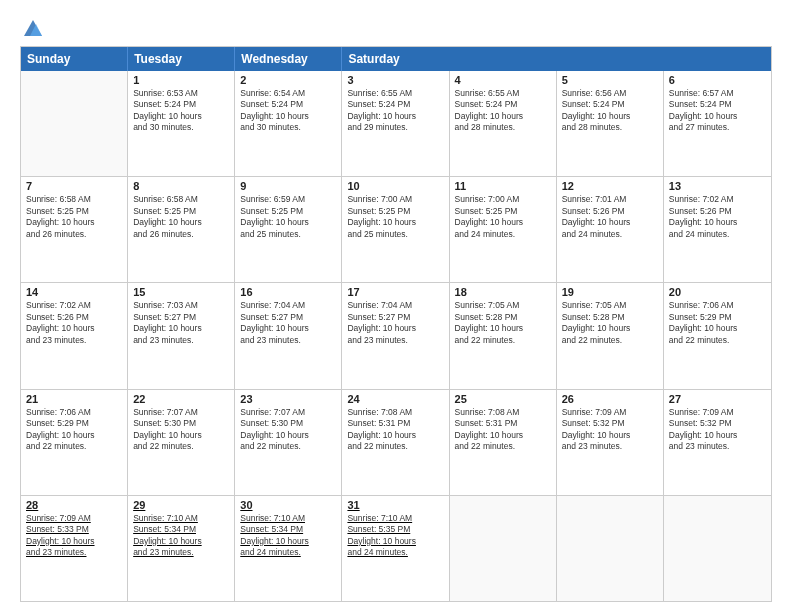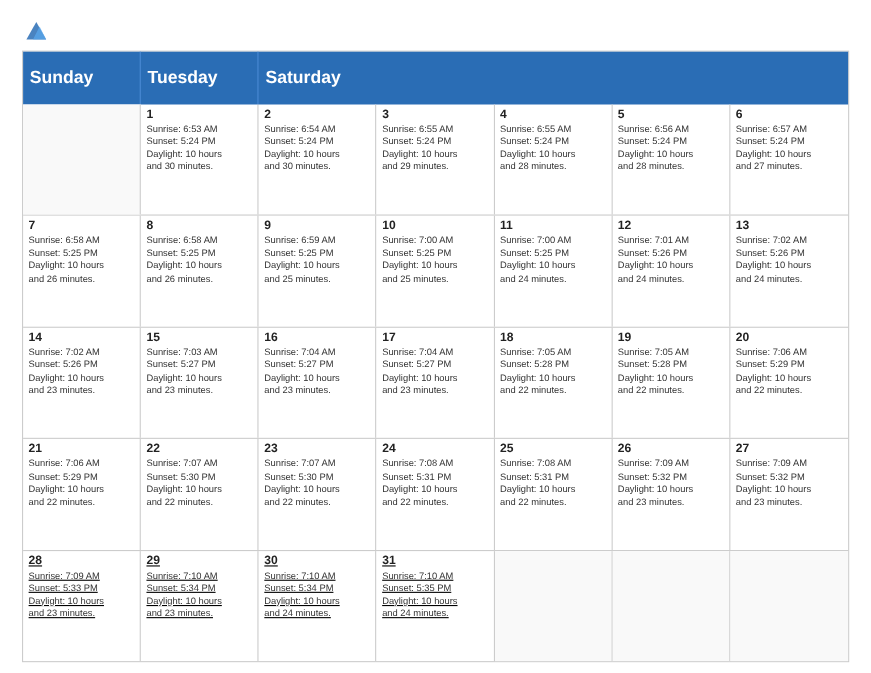--- a/index.html
+++ b/index.html
@@ -53,23 +53,23 @@
       flex-direction: column;
       border: 1px solid #ccc;
     }
     .cal-header {
       display: grid;
       grid-template-columns: repeat(7, 1fr);
       background: #2a6db5;
     }
     .cal-header-cell {
       color: #fff;
-      font-size: 16px;
+      font-size: 12px;
       font-weight: bold;
-      padding: 15px 6px;
+      padding: 5px 6px;
       text-align: left;
       border-right: 1px solid #4a8ad4;
     }
     .cal-header-cell:last-child { border-right: none; }
     .cal-body {
       flex: 1;
       display: flex;
       flex-direction: column;
     }
     .cal-row {
@@ -121,20 +121,21 @@
     <div class="title-block">
       <div class="month-title"></div>
       <div class="location"></div>
     </div>
   </div>
 
   <div class="calendar">
     <div class="cal-header">
       <div class="cal-header-cell">Sunday</div>
       <div class="cal-header-cell">Tuesday</div>
+      <div class="cal-header-cell">Wednesday</div>
       <div class="cal-header-cell">Saturday</div>
     </div>
     <div class="cal-body" id="cal-body">
     <div class="cal-row">
           <div class="cal-cell empty"></div>
           <div class="cal-cell">
             <span class="day-num">1</span>
             <span class="cell-line">Sunrise: 6:53 AM</span>
             <span class="cell-line">Sunset: 5:24 PM</span>
             <span class="cell-line">Daylight: 10 hours</span>

